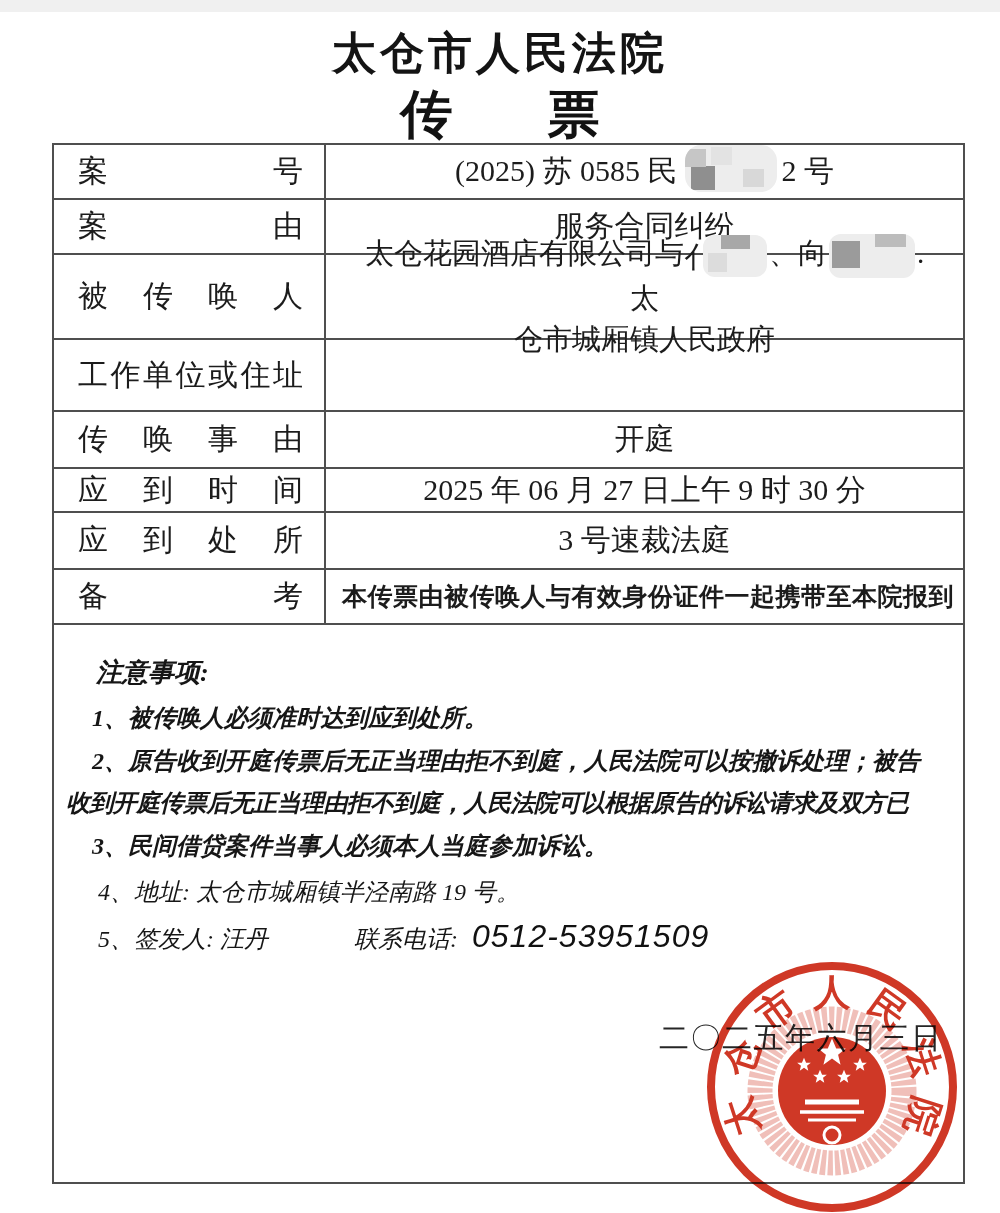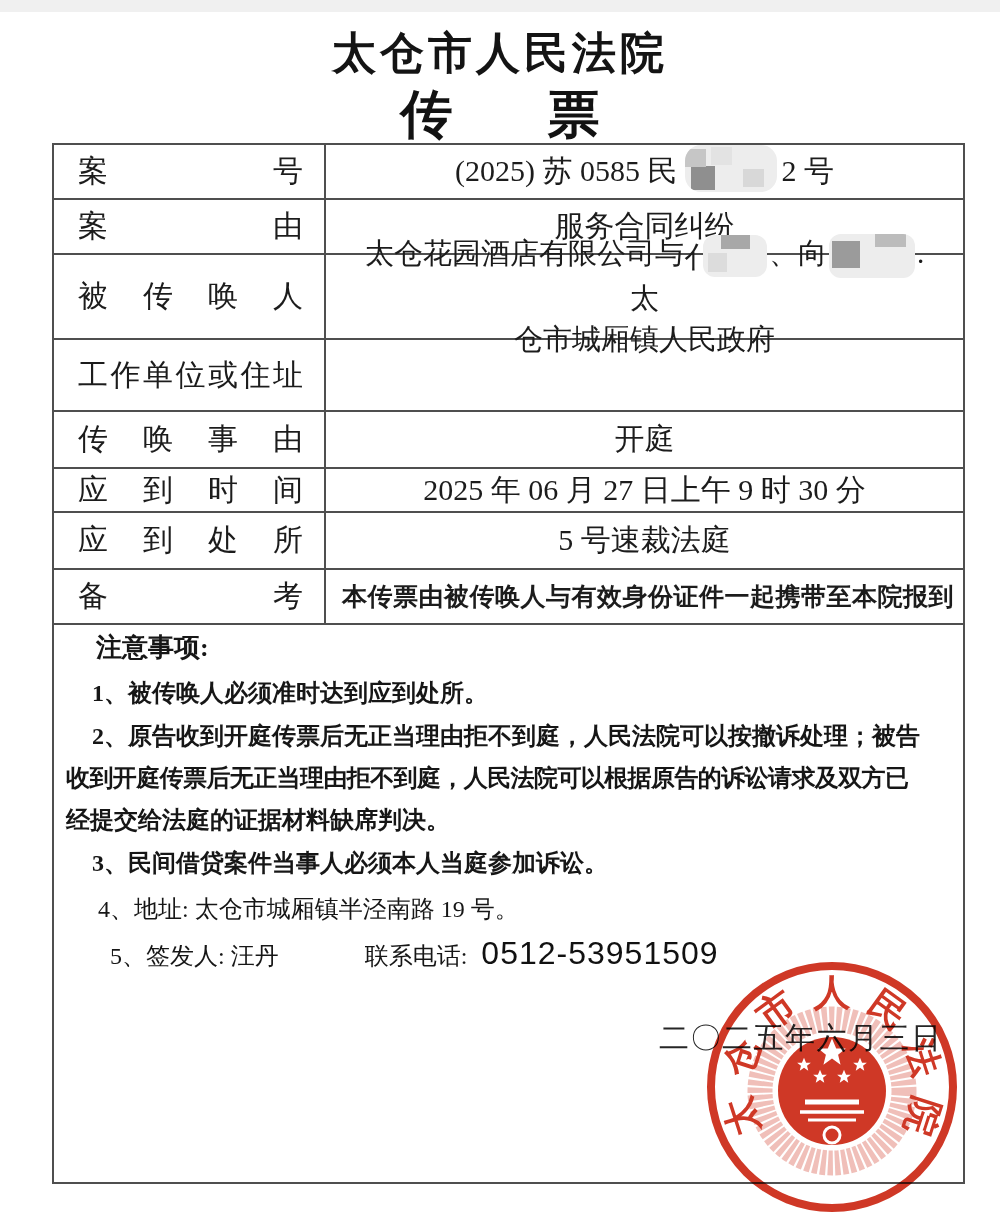--- a/index.html
+++ b/index.html
@@ -51,28 +51,28 @@
   .mo-a::after  { left:0; top:8%; width:22%; height:38%; background:#c6c6c6;
                   box-shadow:58px 20px 0 #d8d8d8, 26px -2px 0 #e3e3e3; }
   .mo-b { width:64px; height:42px; border-radius:12px; margin:0 2px; }
   .mo-b::before { left:28%; top:0; width:46%; height:34%; background:#a8a8a8; }
   .mo-b::after  { left:8%; top:42%; width:30%; height:46%; background:#dcdcdc; }
   .mo-c { width:86px; height:44px; border-radius:12px; margin:0 2px; }
   .mo-c::before { left:4%; top:16%; width:32%; height:60%; background:#9b9b9b; }
   .mo-c::after  { right:10%; top:0; width:36%; height:30%; background:#bcbcbc; }
   .frag { display:inline-block; width:17px; overflow:hidden; vertical-align:bottom; }
 
-  .notes { padding:1px 12px 0 12px; font-size:24px; color:#161616; }
+  .notes { padding:26px 12px 0 12px; font-size:24px; color:#161616;font-style:italic; }
   .nline { line-height:39px; white-space:nowrap; }
   .n-head { margin-left:30px; font-weight:bold; font-size:26px; line-height:44px; }
   .n-item { margin-left:26px; font-weight:600; margin-top:4px; }
   .n-wrap { margin-left:0; font-weight:600; margin-top:3px; }
   .n-tight { letter-spacing:-0.6px; }
   .n-plain { margin-left:32px; font-weight:normal; margin-top:7px; }
-  .n-issue { margin-left:44px; margin-top:5px; display:flex; align-items:baseline; font-weight:normal; }
+  .n-issue { margin-left:32px; margin-top:5px; display:flex; align-items:baseline; font-weight:normal; }
   .phone-label { margin-left:86px; }
   .phone-number {
     font-family:"Liberation Sans","DejaVu Sans",sans-serif;
     font-size:32px; margin-left:14px; letter-spacing:1px; color:#111;
   }
 
   .issue-date {
     position:absolute; left:659px; top:1018px; z-index:1;
     font-size:30px; letter-spacing:1.5px; color:#262626;
   }
@@ -141,36 +141,35 @@
       <div class="lbl">
         <span>应到时间</span>
       </div>
       <div class="val">2025 年 06 月 27 日上午 9 时 30 分</div>
     </div>
 
     <div class="trow" style="height:57px">
       <div class="lbl">
         <span>应到处所</span>
       </div>
-      <div class="val">5 号速裁法庭</div>
+      <div class="val">3 号速裁法庭</div>
     </div>
 
     <div class="trow" style="height:55px">
       <div class="lbl">
         <span>备考</span>
       </div>
       <div class="val val-remark">本传票由被传唤人与有效身份证件一起携带至本院报到</div>
     </div>
 
     <div class="notes">
       <div class="nline n-head">注意事项:</div>
       <div class="nline n-item">1、被传唤人必须准时达到应到处所。</div>
       <div class="nline n-item">2、原告收到开庭传票后无正当理由拒不到庭，人民法院可以按撤诉处理；被告</div>
       <div class="nline n-wrap n-tight">收到开庭传票后无正当理由拒不到庭，人民法院可以根据原告的诉讼请求及双方已</div>
-      <div class="nline n-wrap">经提交给法庭的证据材料缺席判决。</div>
       <div class="nline n-item">3、民间借贷案件当事人必须本人当庭参加诉讼。</div>
       <div class="nline n-plain">4、地址: 太仓市城厢镇半泾南路 19 号。</div>
       <div class="nline n-issue">
         <span>5、签发人: 汪丹</span>
         <span class="phone-label">联系电话:</span>
         <span class="phone-number">0512-53951509</span>
       </div>
     </div>
   </div>
 

